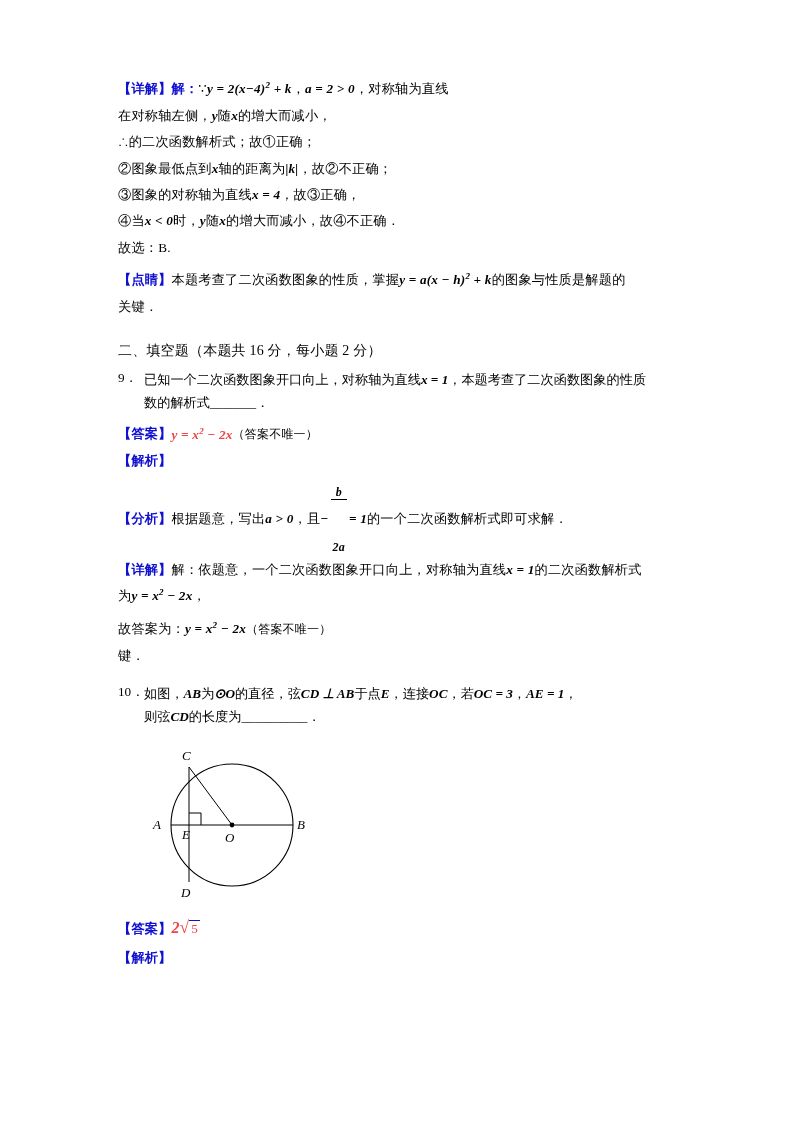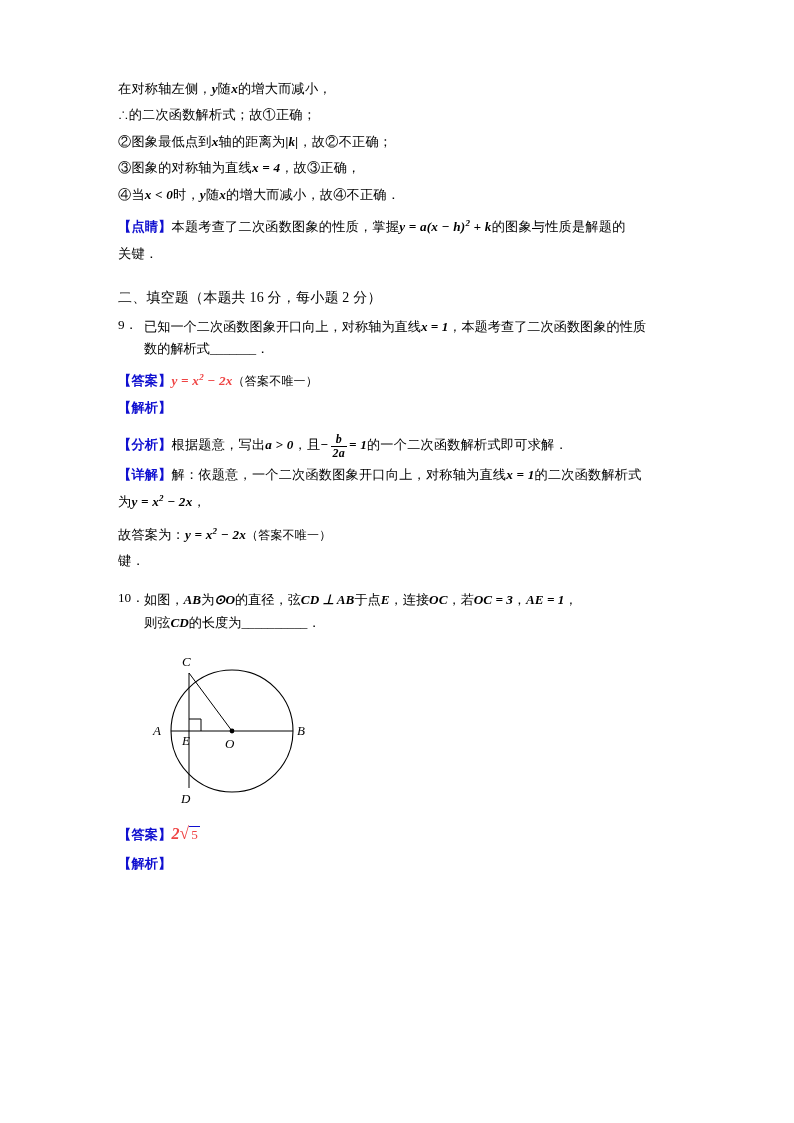--- a/index.html
+++ b/index.html
@@ -31,58 +31,62 @@
     display:inline-block;
     vertical-align:middle;
     text-align:center;
     font-style:italic;
     font-weight:bold;
     font-size:12px;
     line-height:1.05;
     margin:0 2px;
   }
   .frac .num{ display:block; border-bottom:1px solid #000; padding:0 2px;}
-  .frac .den{ display:block; padding:0 2px;}
+  .frac .den{ display:block; padding:0 2px;margin-top:41px;}
   .small{ font-size:12px;}
   .sec-title{ font-size:14px; margin-top:12px;}
   .q-row{ display:flex; margin-top:6px; }
   .q-num{ width:26px; flex:none; font-size:13.2px;}
   .q-body{ flex:1; font-size:13.2px; line-height:1.72;}
   .ans-row{ margin-top:9px; }
   .sqrt{ display:inline-block; }
   .sqrt .rad{ font-size:17px; }
   .sqrt .radicand{ border-top:1.2px solid #1010d0; padding:0 2px; }
   .figure{ margin:14px 0 6px 22px; }
   .spacer6{ height:6px; }
   .spacer10{ height:10px; }
 </style>
 </head>
 <body>
 
 <div class="page">
 
+  <p class="line">
+    <span class="tag">【详解】解：</span><span>∵</span><span class="mi">y = 2(x−4)<span class="up">2</span> + k</span><span>，</span><span class="mi">a = 2 &gt; 0</span><span>，对称轴为直线</span>
+  </p>
 
   <p class="line">
     <span>在对称轴左侧，</span><span class="mi">y</span><span>随</span><span class="mi">x</span><span>的增大而减小，</span>
   </p>
 
   <p class="line">∴的二次函数解析式；故①正确；</p>
 
   <p class="line">
     <span>②图象最低点到</span><span class="mi">x</span><span>轴的距离为</span><span class="mi">|k|</span><span>，故②不正确；</span>
   </p>
 
   <p class="line">
     <span>③图象的对称轴为直线</span><span class="mi">x = 4</span><span>，故③正确，</span>
   </p>
 
   <p class="line">
     <span>④当</span><span class="mi">x &lt; 0</span><span>时，</span><span class="mi">y</span><span>随</span><span class="mi">x</span><span>的增大而减小，故④不正确．</span>
   </p>
 
+  <p class="line">故选：B.</p>
 
   <div class="spacer6"></div>
 
   <p class="line">
     <span class="tag">【点睛】</span><span>本题考查了二次函数图象的性质，掌握</span><span class="mi">y = a(x − h)<span class="up">2</span> + k</span><span>的图象与性质是解题的</span>
   </p>
   <p class="line">关键．</p>
 
   <div class="spacer6"></div>
 

